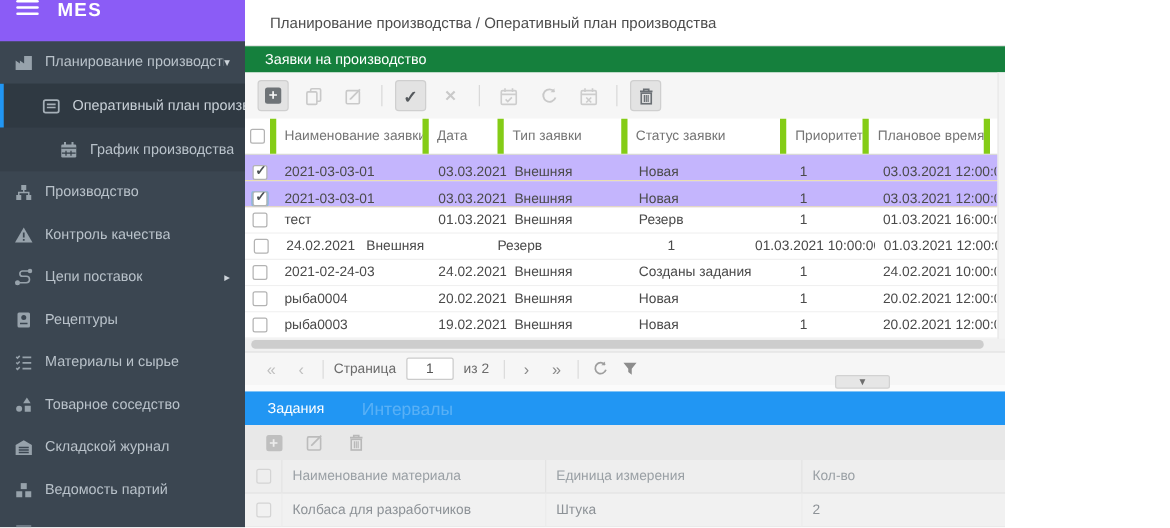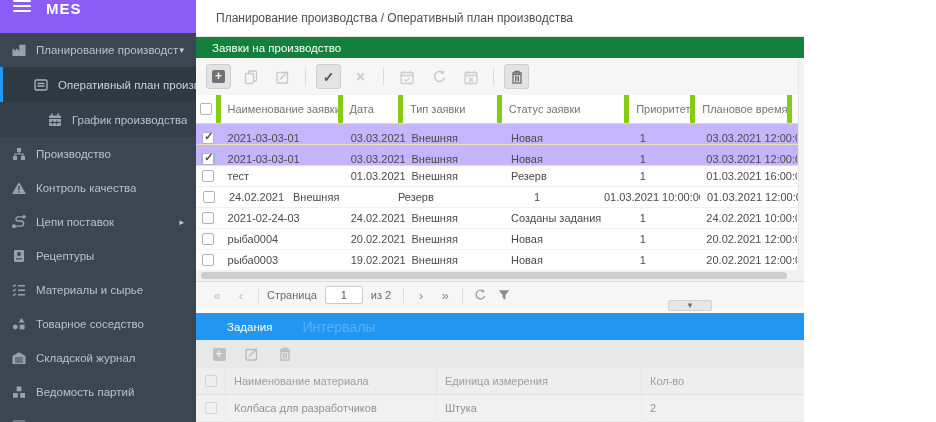--- a/index.html
+++ b/index.html
@@ -70,21 +70,21 @@
   .pg-label { margin:0 6px 0 2px; color:#6b6b6b; }
   .pg-input { width:38px; height:18px; border:1px solid #cbcbcb; border-radius:2px; text-align:center; font-size:11px; color:#555; background:#fff; font-family:"Liberation Sans",sans-serif; }
   .pg-of { margin:0 6px; color:#6b6b6b; }
   .pg-icon { width:22px; display:flex; justify-content:center; cursor:pointer; }
   .pg-icon svg { width:14px; height:14px; }
 
   .splitter { height:5px; background:#fbfbfb; position:relative; }
   .split-handle { position:absolute; left:472px; top:-8px; width:44px; height:11px; background:#e6e6e6; border:1px solid #d2d2d2; border-radius:2px; display:flex; align-items:center; justify-content:center; font-size:8px; line-height:8px; color:#6e6e6e; cursor:pointer; z-index:4; }
 
   
-  .tasks-header { height:27px; background:#2196f3; display:flex; align-items:center; padding-left:31px; }
+  .tasks-header { height:27px; background:#2196f3; display:flex; align-items:center; padding-left:18px; }
   .tasks-title { color:#fff; font-size:11.5px; }
   .tasks-tab2 { color:rgba(255,255,255,0.25); font-size:14px; margin-left:30px; }
   .tasks-toolbar { height:28px; background:#e8e8e8; display:flex; align-items:center; padding-left:12px; gap:11px; }
   .tasks-toolbar .tbtn { width:22px; height:22px; }
   .tgrid-head { height:27px; display:flex; background:#eeeeee; border-bottom:1px solid #e0e0e0; font-size:11px; color:#9aa0a5; }
   .tg-row { height:27px; display:flex; background:#f1f1f1; font-size:11px; color:#8d9297; border-bottom:1px solid #e8e8e8; }
   .tgh-cell, .tg-cell { display:flex; align-items:center; padding-left:8px; border-right:1px solid #e3e3e3; overflow:hidden; white-space:nowrap; }
   .tg-cell { border-right-color:#ececec; }
   .tc-check { width:30px; justify-content:center; padding-left:0 !important; }
   .tc-mat { width:211px; }

